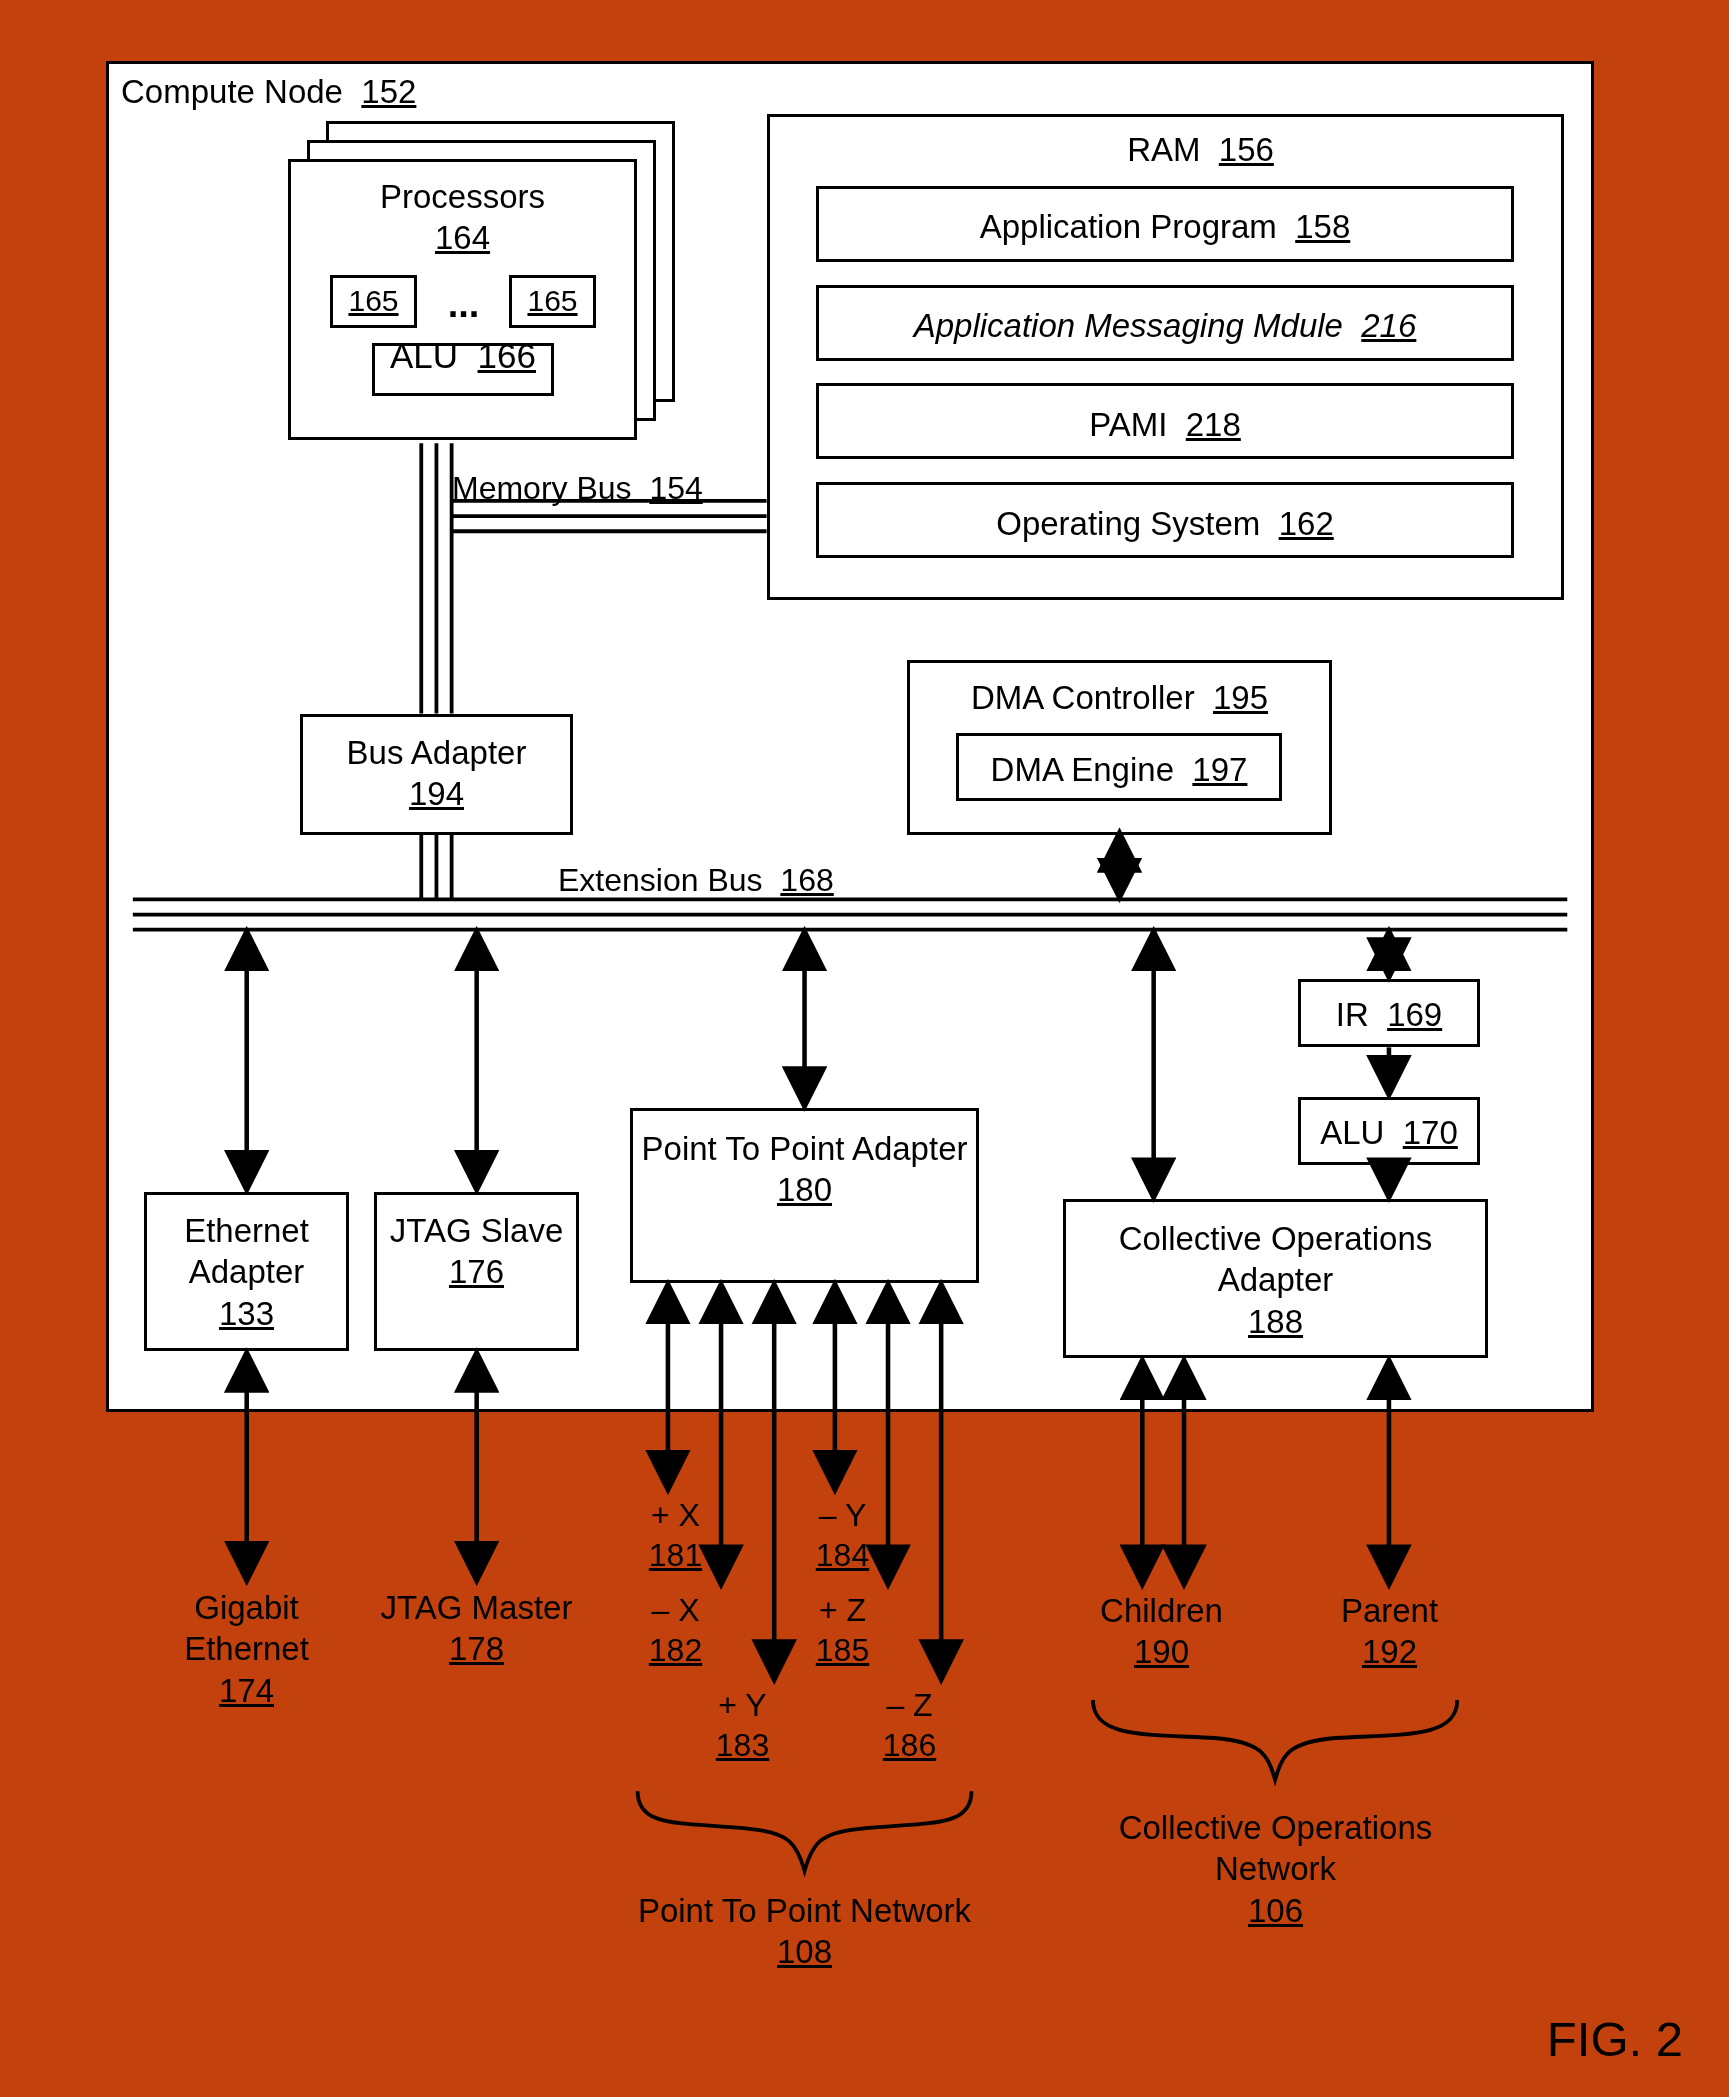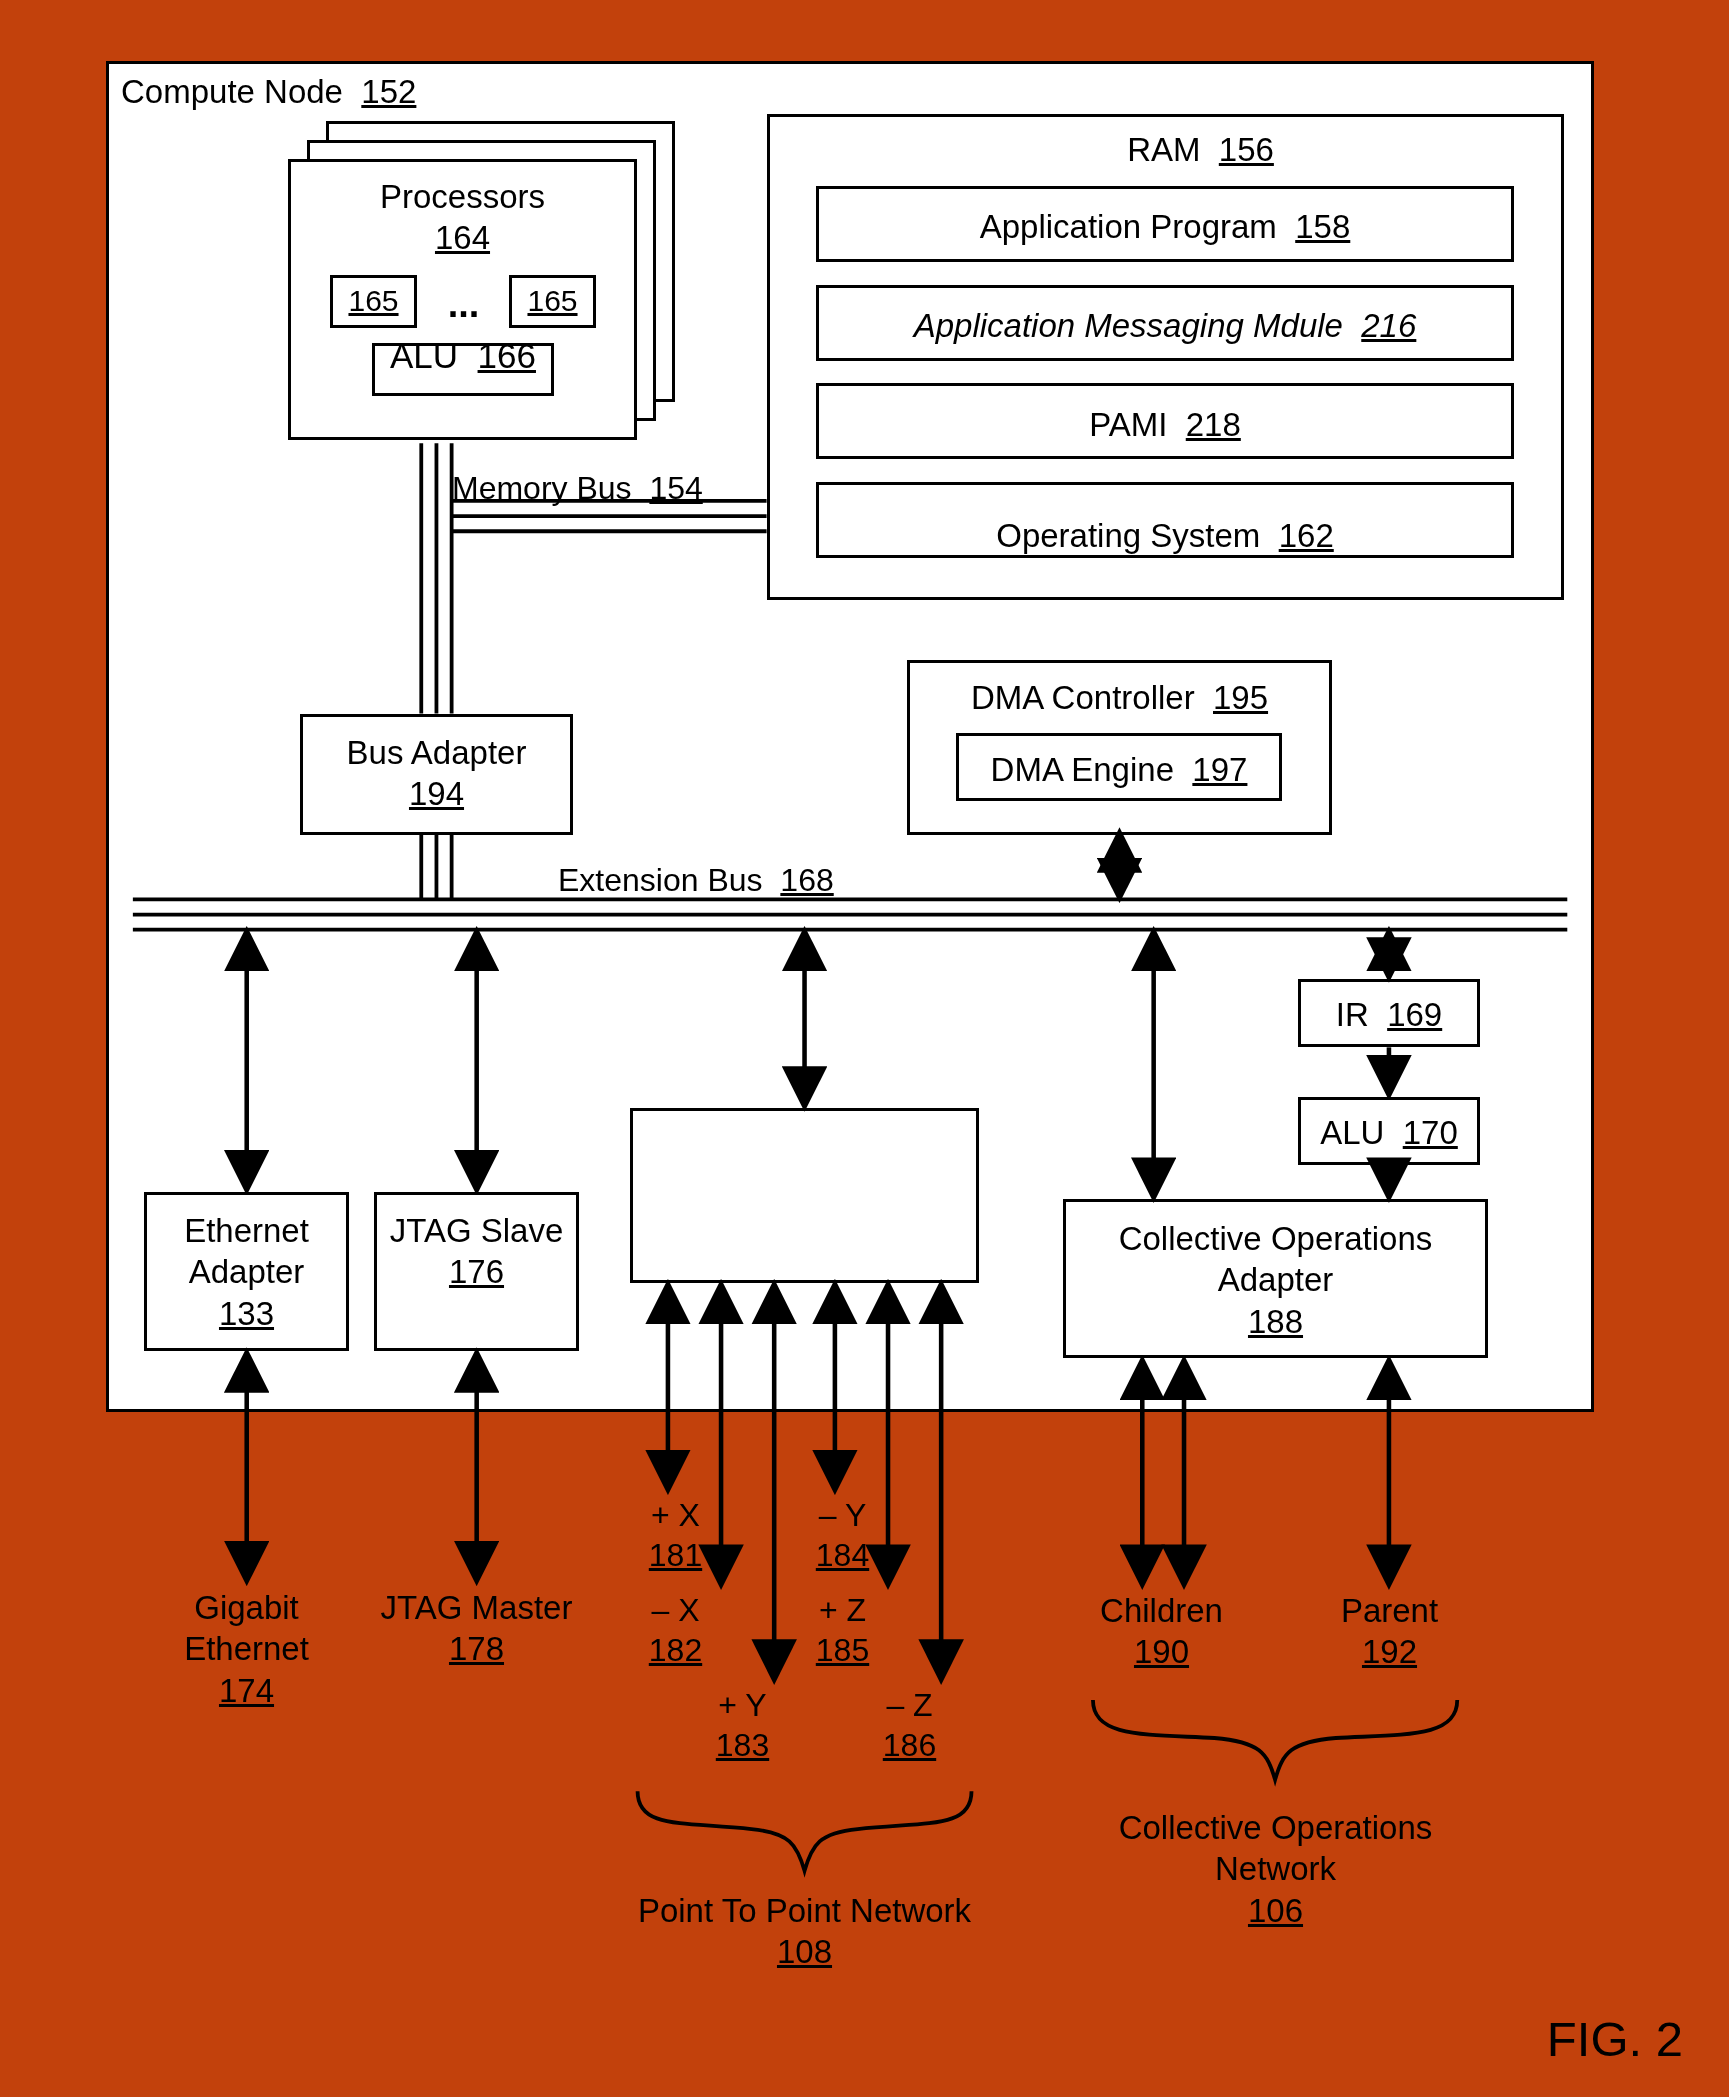--- a/index.html
+++ b/index.html
@@ -91,21 +91,21 @@
   <div class="label" style="left:816px; top:305px; width:698px;font-style:italic;">
     <span>Application Messaging Mdule</span>&nbsp;
     <span class="ulabel">216</span>
   </div>
   <div class="box" style="left:816px; top:383px; width:698px; height:76px;"></div>
   <div class="label" style="left:816px; top:404px; width:698px;">
     <span>PAMI</span>&nbsp;
     <span class="ulabel">218</span>
   </div>
   <div class="box" style="left:816px; top:482px; width:698px; height:76px;"></div>
-  <div class="label" style="left:816px; top:503px; width:698px;margin-top:12px;">
+  <div class="label" style="left:816px; top:503px; width:698px;">
     <span>Operating System</span>&nbsp;
     <span class="ulabel">162</span>
   </div>
 
   <div class="label" style="left:452px; top:468px; font-size:32px; text-align:left;">
     <span>Memory Bus</span>&nbsp;
     <span class="ulabel">154</span>
   </div>
 
   <div class="box" style="left:300px; top:714px; width:273px; height:121px;"></div>
@@ -148,20 +148,24 @@
     <div class="ulabel">133</div>
   </div>
 
   <div class="box" style="left:374px; top:1192px; width:205px; height:159px;"></div>
   <div class="label" style="left:374px; top:1210px; width:205px;">
     <div>JTAG Slave</div>
     <div class="ulabel">176</div>
   </div>
 
   <div class="box" style="left:630px; top:1108px; width:349px; height:175px;"></div>
+  <div class="label" style="left:630px; top:1128px; width:349px;">
+    <div>Point To Point Adapter</div>
+    <div class="ulabel">180</div>
+  </div>
 
   <div class="box" style="left:1063px; top:1199px; width:425px; height:159px;"></div>
   <div class="label" style="left:1063px; top:1218px; width:425px;">
     <div>Collective Operations Adapter</div>
     <div class="ulabel">188</div>
   </div>
 
   <div class="label" style="left:144px; top:1587px; width:205px;">
     <div>Gigabit Ethernet</div>
     <div class="ulabel">174</div>

